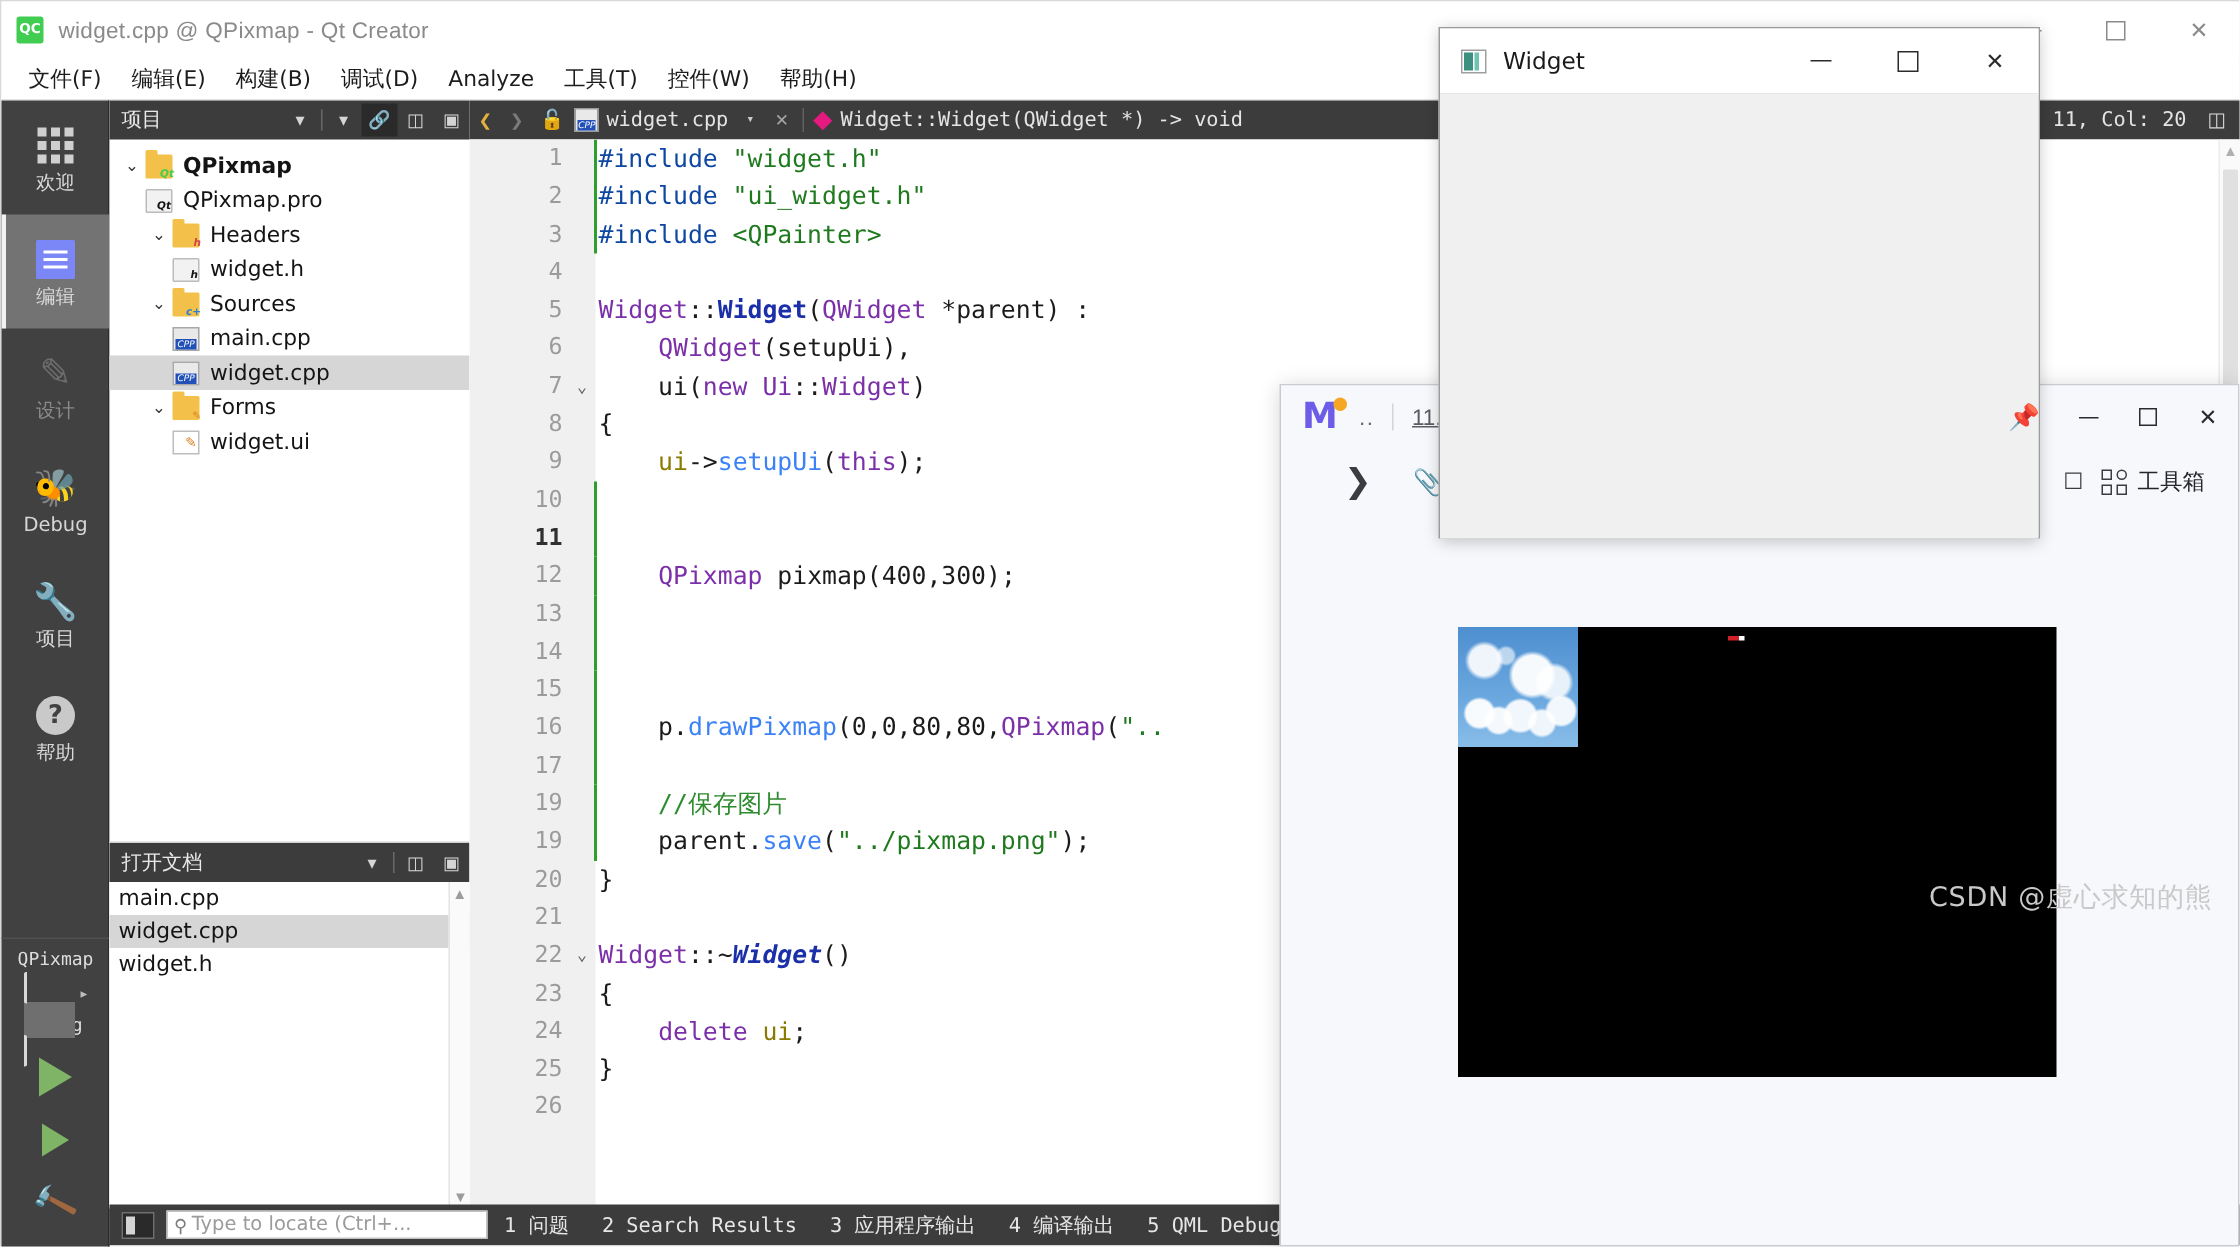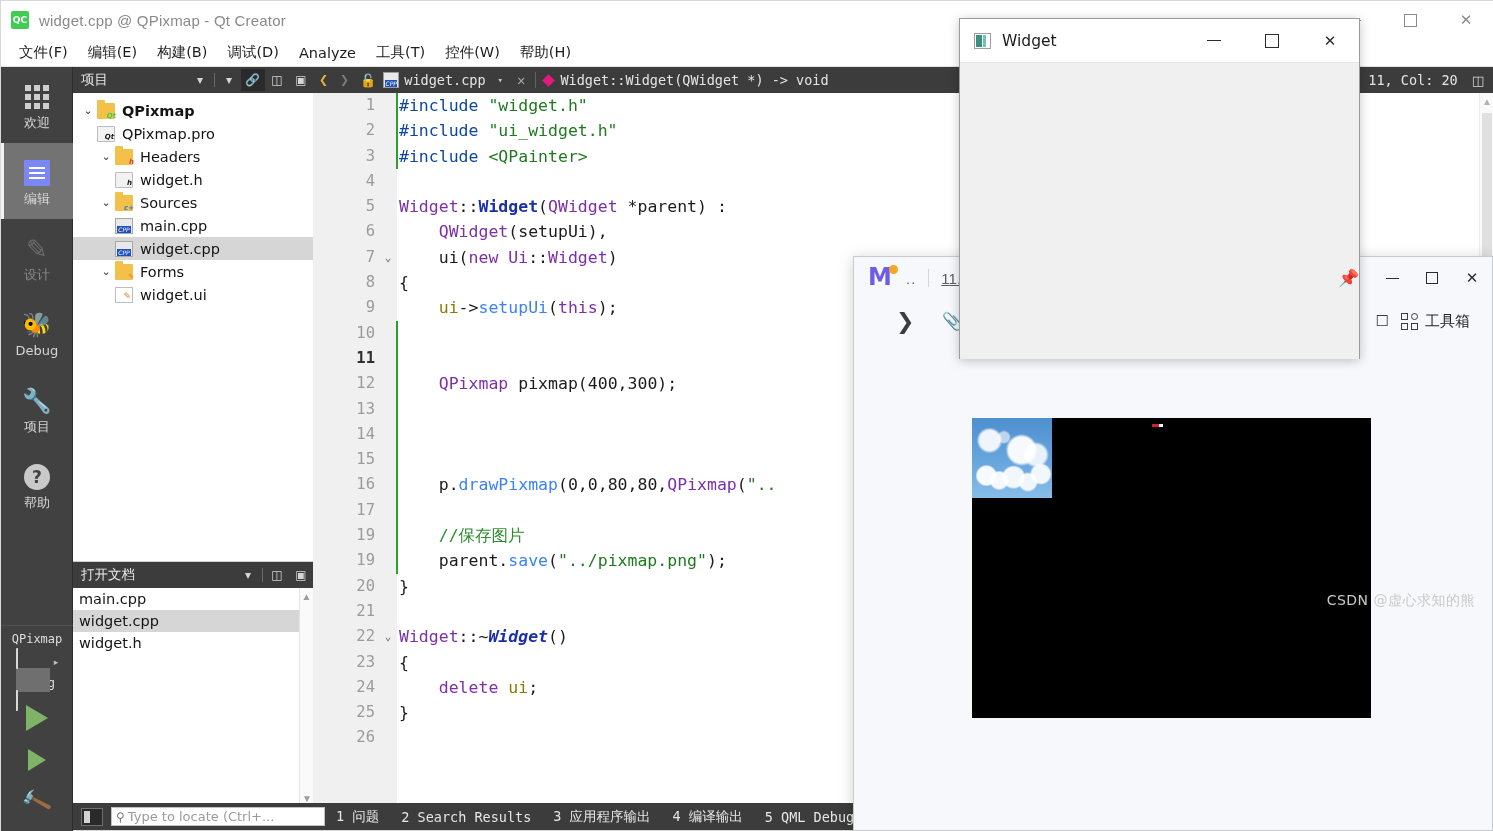--- a/index.html
+++ b/index.html
@@ -303,21 +303,21 @@
       linear-gradient(180deg, #4e8fd0 0%, #6ba8df 60%, #88bde8 100%);
   }
   .pixmap .redmark {
     position:absolute; left:180px; top:6px; width:11px; height:3px;
     background: linear-gradient(90deg,#d0202a 0 7px,#ffffff 7px 11px);
   }
 
   
   .watermark {
     position:absolute; right:18px; bottom:8px;
-    color:#c9c9c9; font-size:14px; font-family:"DejaVu Sans", sans-serif;
+    color:#c9c9c9; font-size:18px; font-family:"DejaVu Sans", sans-serif;
     letter-spacing:.5px;
   }
 </style>
 </head>
 <body>
 
 <div id="root">
 
   <div class="qtc-window">
 

